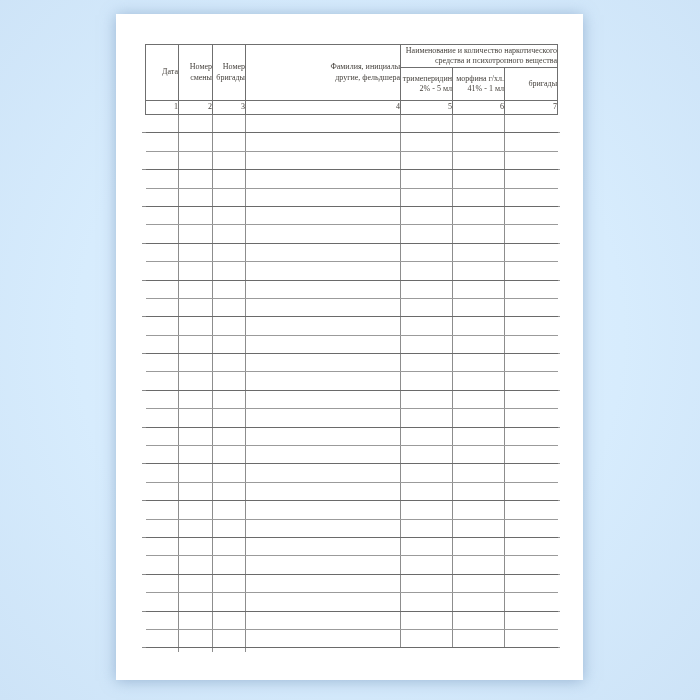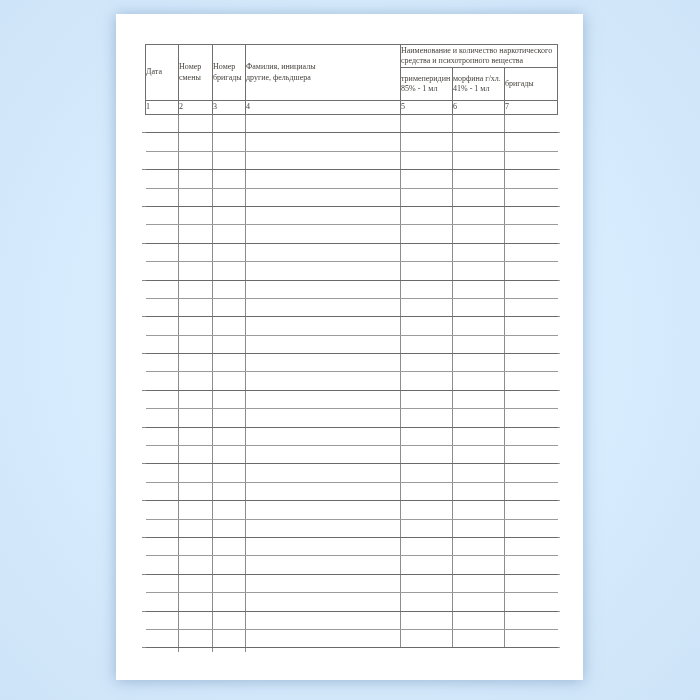--- a/index.html
+++ b/index.html
@@ -17,21 +17,21 @@
     box-shadow: 0 1px 14px rgba(106, 139, 179, 0.55);
   }
   .form-table {
     position: absolute; left: 29px; top: 30px; width: 412px;
     border-collapse: collapse; table-layout: fixed;
     color: #433f3a;
   }
   .form-table thead td {
     border: 1px solid #6f6f6f;
     font-size: 8px; line-height: 1.3;
-    text-align: left; vertical-align: middle;
+    text-align: right; vertical-align: middle;
     white-space: pre-line; padding: 0;
     font-weight: normal;
   }
   tr.group-row { height: 23px; }
   tr.sub-row { height: 33px; }
   tr.num-row { height: 14px; }
   .num-row td { font-size: 7.5px; line-height: 1; }
   .sub-cell { font-size: 7.5px; }
   .form-table tbody tr { height: 18.4px; }
   .form-table tbody td {
@@ -76,21 +76,21 @@
 смены</td>
           <td rowspan="2">Номер
 бригады</td>
           <td rowspan="2">Фамилия, инициалы
 другие, фельдшера</td>
           <td colspan="3">Наименование и количество наркотического
 средства и психотропного вещества</td>
         </tr>
         <tr class="sub-row">
           <td class="sub-cell">тримеперидин
-85% - 1 мл</td>
+2% - 5 мл</td>
           <td class="sub-cell">морфина г/хл.
 41% - 1 мл</td>
           <td class="sub-cell">бригады</td>
         </tr>
         <tr class="num-row">
           <td>1</td>
           <td>2</td>
           <td>3</td>
           <td>4</td>
           <td>5</td>

